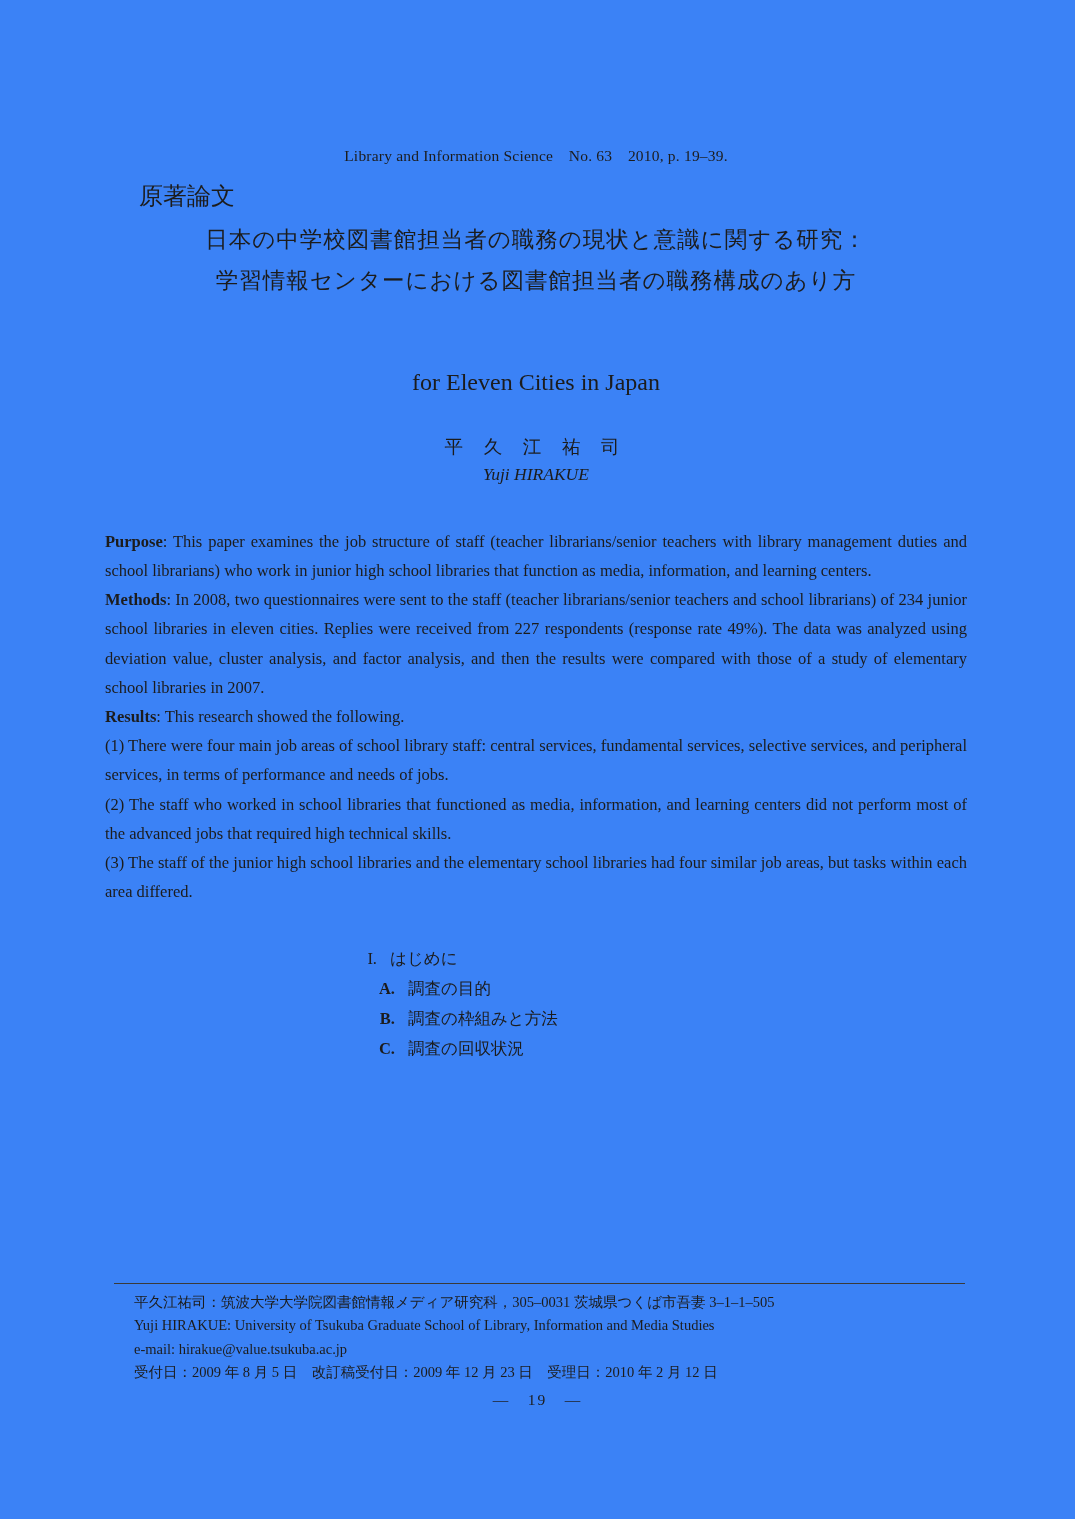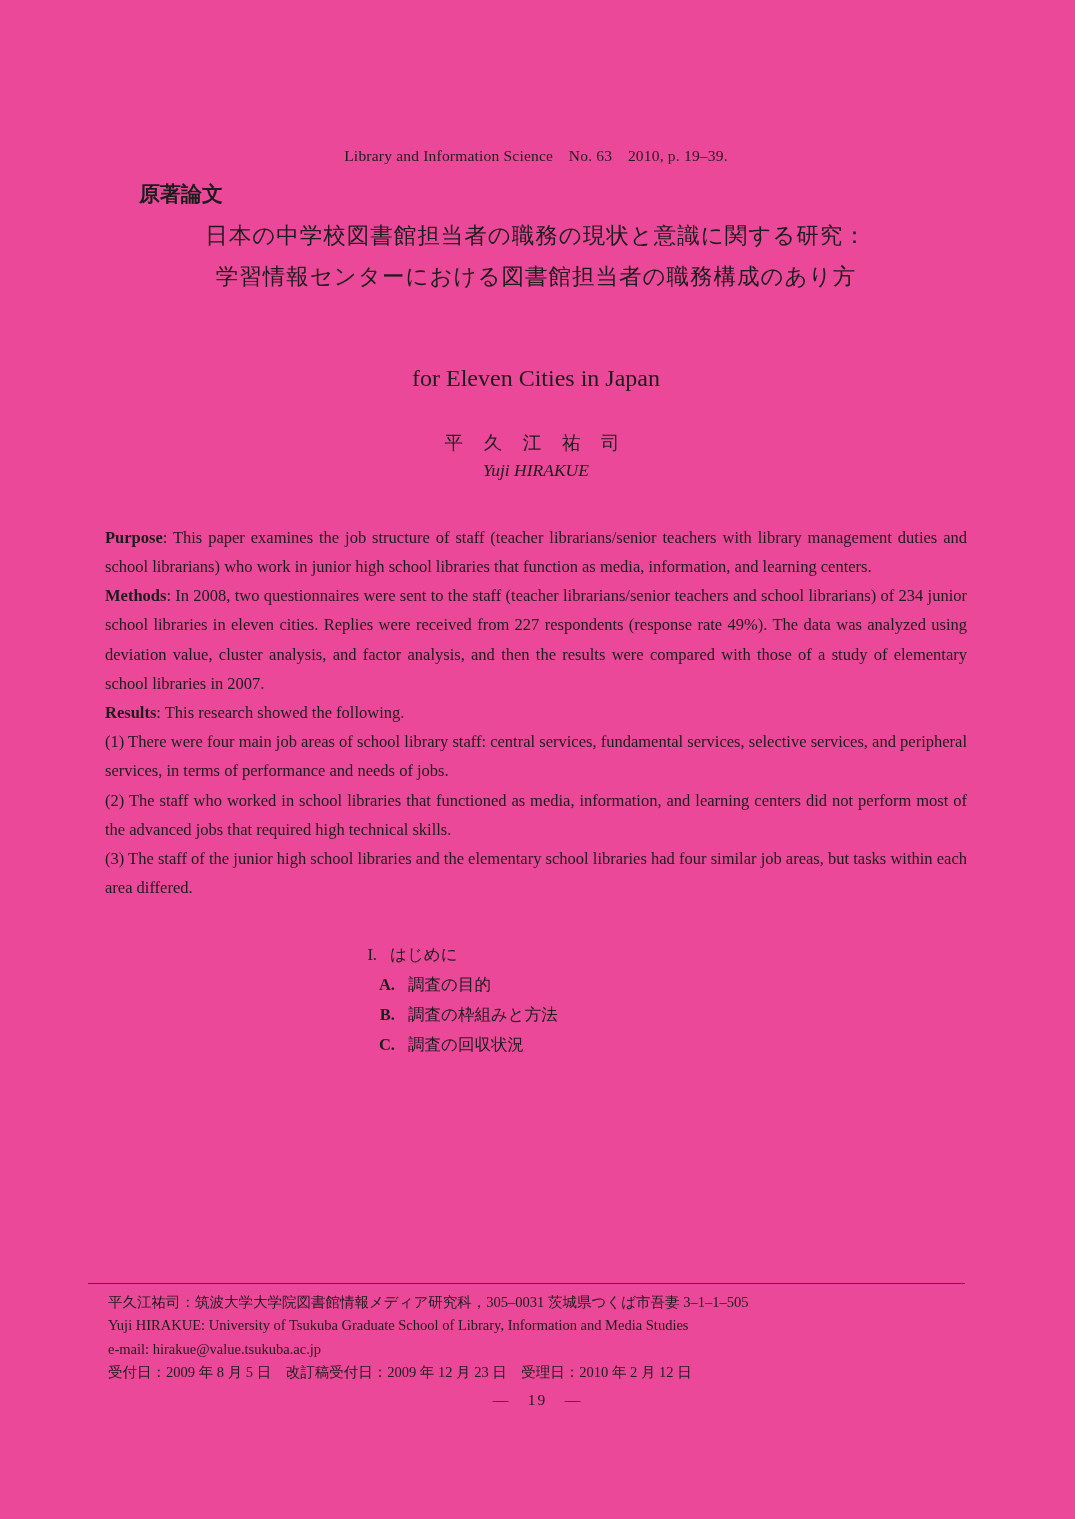--- a/index.html
+++ b/index.html
@@ -6,35 +6,35 @@
   html, body { background: #ffffff; }
   body {
     width: 1075px;
     font-family: "Liberation Serif", "DejaVu Serif", serif;
     color: #1c1c1c;
   }
   .page {
     position: relative;
     width: 1075px;
     height: 1519px;
-    background: #ec4899;
+    background: #3b82f6;
     padding: 146px 108px 0 105px;
     overflow: hidden;
   }
   .journal-line {
     text-align: center;
     font-size: 15.5px;
     letter-spacing: 0.2px;
   }
   .article-type {
     margin-top: 13px;
     margin-left: 34px;
     font-family: "Liberation Sans", "DejaVu Sans", sans-serif;
-    font-weight: bold;
-    font-size: 21px;
+    font-weight: normal;
+    font-size: 24px;
   }
   .title-ja {
     margin-top: 8px;
     text-align: center;
     font-size: 22.5px;
     font-weight: normal;
     line-height: 1.82;
     letter-spacing: 1px;
   }
   .title-en {
@@ -80,21 +80,21 @@
   .toc-item .toc-num {
     display: inline-block;
     min-width: 34px;
     text-align: right;
     margin-right: 13px;
   }
   .toc-item.level2 { margin-left: 18px; }
   .toc-item.level2 .toc-num { font-weight: bold; }
   .footnote {
     position: absolute;
-    left: 88px;
+    left: 114px;
     right: 110px;
     top: 1283px;
     border-top: 1.5px solid #3a3a3a;
     padding: 7px 0 0 20px;
     font-size: 14.5px;
     line-height: 1.62;
   }
   .page-number {
     position: absolute;
     top: 1390px;

